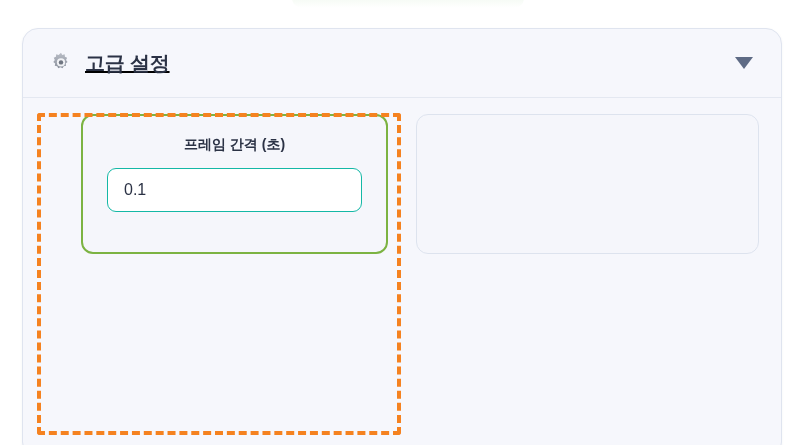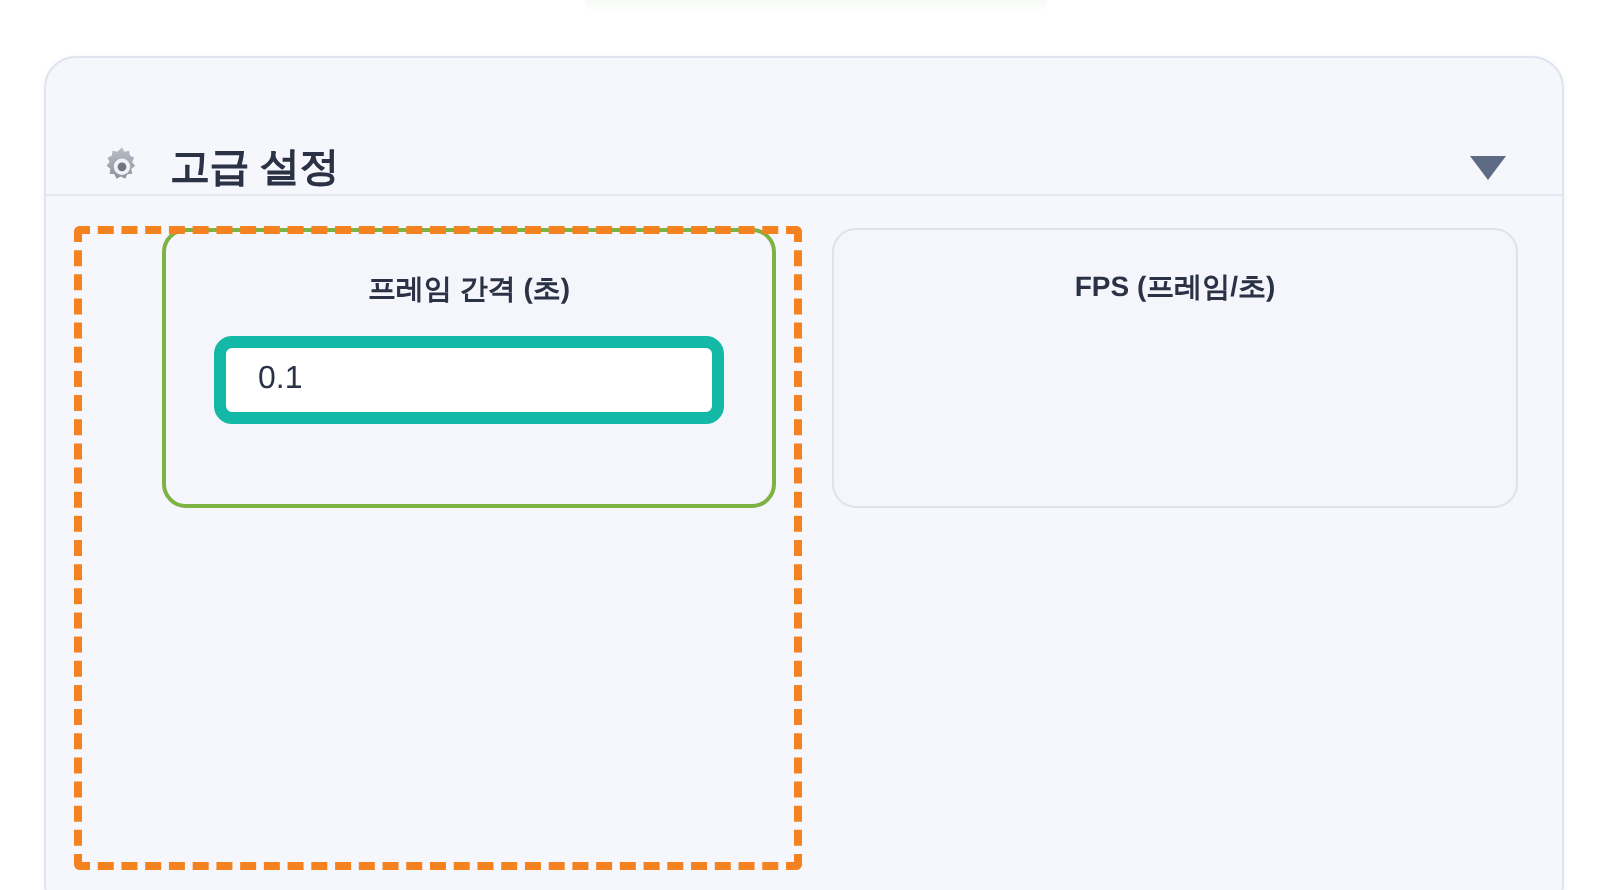--- a/index.html
+++ b/index.html
@@ -47,22 +47,23 @@
     box-shadow: 0 1px 3px rgba(40,50,80,.05);
     overflow: hidden;
   }
 
   .panel-header {
     position: relative;
     height: 69px;
     box-sizing: border-box;
     border-bottom: 1px solid #e4e8f1;
     display: flex;
-    align-items: flex-end;
+    align-items: center;
     padding: 0 24px 0 26px;
+    text-decoration: underline;
   }
   .header-left {
     display: flex;
     align-items: center;
     gap: 12px;
   }
   .gear-icon {
     width: 24px;
     height: 24px;
     display: block;
@@ -123,21 +124,21 @@
     text-align: center;
     margin-bottom: 14px;
     white-space: nowrap;
   }
   .field-input {
     display: block;
     width: 100%;
     box-sizing: border-box;
     height: 44px;
     background: #ffffff;
-    border: 6px solid #14b8a6;
+    border: 1px solid #14b8a6;
     border-radius: 9px;
     padding: 0 16px;
     font-family: "Liberation Sans", "DejaVu Sans", sans-serif;
     font-size: 16px;
     color: #2b3245;
     outline: none;
   }
 
   
   .annotation-box {
@@ -185,20 +186,19 @@
     <div class="grid">
 
       <div class="field-card highlight">
         <div class="field-label">프레임 간격 (초)</div>
         <input class="field-input" type="text" value="0.1" style="">
       </div>
 
 
 
       <div class="field-card">
-        <div class="field-label">FPS (프레임/초)</div>
       </div>
 
     </div>
   </div>
 </div>
 
 <div class="annotation-box"></div>
 
 </body></html>

